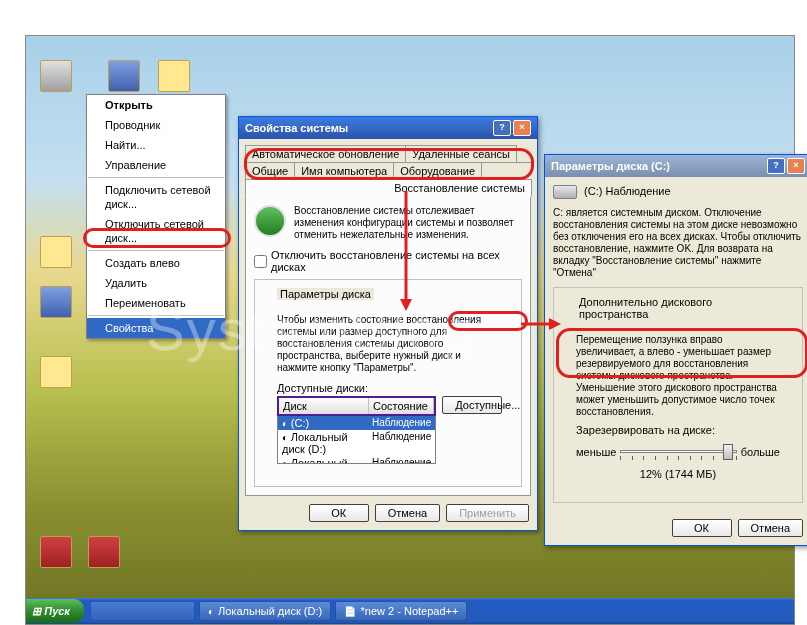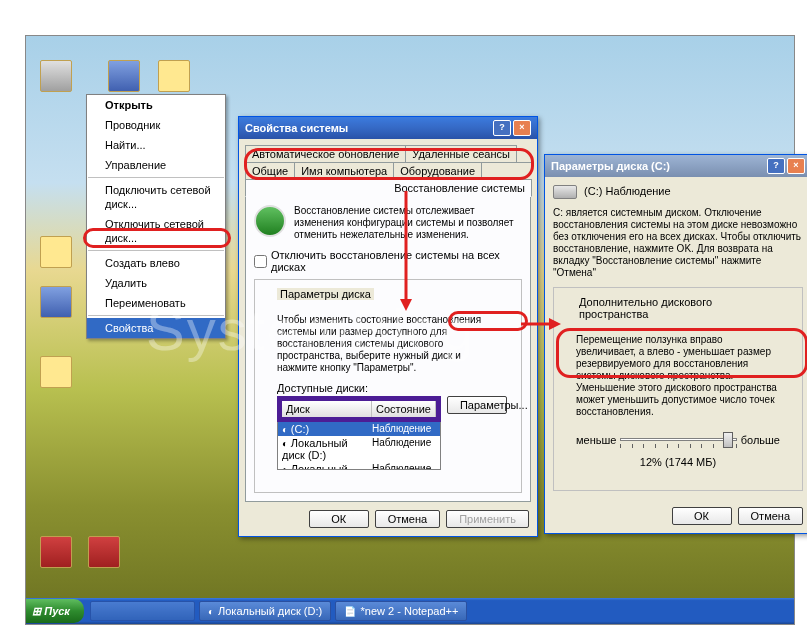--- a/index.html
+++ b/index.html
@@ -25,21 +25,21 @@
 .tabs-row { display: flex; border-bottom: 1px solid #919b9c; }
 .tab { padding: 2px 6px; border: 1px solid #919b9c; border-bottom: none; background: #ece9d8; margin-right: -1px; position: relative; cursor: pointer; }
 .tab.active { background: #fcfcfe; z-index: 2; border-bottom: 1px solid #fcfcfe; margin-bottom: -1px; }
 .dialog-body { padding: 8px; background: #ece9d8; }
 .info-row { display: flex; gap: 8px; margin-bottom: 8px; }
 .info-icon { width: 32px; height: 32px; background: linear-gradient(#60c060, #208020); border-radius: 50%; flex-shrink: 0; border: 2px solid #e0e0e0; }
 .info-text { font-size: 10px; line-height: 12px; }
 .checkbox-row { display: flex; align-items: center; gap: 4px; margin: 4px 0; }
 .fieldset { border: 1px solid #c0c0c0; padding: 22px; margin-top: 6px; }
 .fieldset-title { position: relative; top: -14px; background: #ece9d8; display: inline-block; padding: 0 3px; margin-bottom: -10px; }
-.table-head { display: flex; background: #ece9d8; border: 5px solid #4c1d95; }
+.table-head { display: flex; background: #ece9d8; border: 2px solid #4c1d95; }
 .table-head .col { padding: 2px 4px; border-right: 1px solid #c0c0c0; background: linear-gradient(#fff, #e0e0e0); }
 .table-body { border: 1px solid #808080; border-top: none; background: #fff; height: 48px; overflow: auto; }
 .table-row { display: flex; }
 .table-row .cell { padding: 1px 4px; font-size: 10px; }
 .table-row.sel { background: #316ac5; color: #fff; }
 .btn { padding: 2px 12px; min-width: 60px; border: 1px solid #404040; background: linear-gradient(#fff, #e8e8e8); border-radius: 2px; cursor: pointer; }
 .btn:disabled { color: #a0a0a0; }
 .dlg-buttons { display: flex; gap: 6px; justify-content: flex-end; padding: 8px; }
 .slider-track { position: relative; height: 20px; margin: 6px 0; }
 .slider-line { position: absolute; top: 8px; left: 0; right: 0; height: 3px; background: #fff; border: 1px solid #808080; }
@@ -151,21 +151,21 @@
               <div class="table-row">
                 <div class="cell" style="width:90px">◐ <span>Локальный диск (D:)</span></div>
                 <div class="cell">Наблюдение</div>
               </div>
               <div class="table-row">
                 <div class="cell" style="width:90px">◐ <span>Локальный диск (E:)</span></div>
                 <div class="cell">Наблюдение</div>
               </div>
             </div>
           </div>
-          <button class="btn">Параметры...</button>
+          <button class="btn">Доступные...</button>
         </div>
       </div>
     </div>
     <div class="dlg-buttons">
       <button class="btn">ОК</button>
       <button class="btn">Отмена</button>
       <button class="btn" disabled="">Применить</button>
     </div>
   </div>
 
@@ -179,20 +179,21 @@
     </div>
     <div class="dialog-body">
       <div style="margin-bottom:8px">
         <span class="disk-icon"></span>
         <span>(C:) Наблюдение</span>
       </div>
       <div class="info-text" style="margin-bottom:8px">C: является системным диском. Отключение восстановления системы на этом диске невозможно без отключения его на всех дисках. Чтобы отключить восстановление, нажмите OK. Для возврата на вкладку "Восстановление системы" нажмите "Отмена"</div>
       <div class="fieldset">
         <div class="fieldset-title">Дополнительно дискового пространства</div>
         <div class="info-text" style="margin-bottom:6px">Перемещение ползунка вправо увеличивает, а влево - уменьшает размер резервируемого для восстановления системы дискового пространства. Уменьшение этого дискового пространства может уменьшить допустимое число точек восстановления.</div>
+        <div>Зарезервировать на диске:</div>
         <div style="display:flex;align-items:center;gap:4px">
           <span>меньше</span>
           <div class="slider-track" style="flex:1">
             <div class="slider-line"></div>
             <div class="slider-ticks">
                 <span></span>
                 <span></span>
                 <span></span>
                 <span></span>
                 <span></span>

